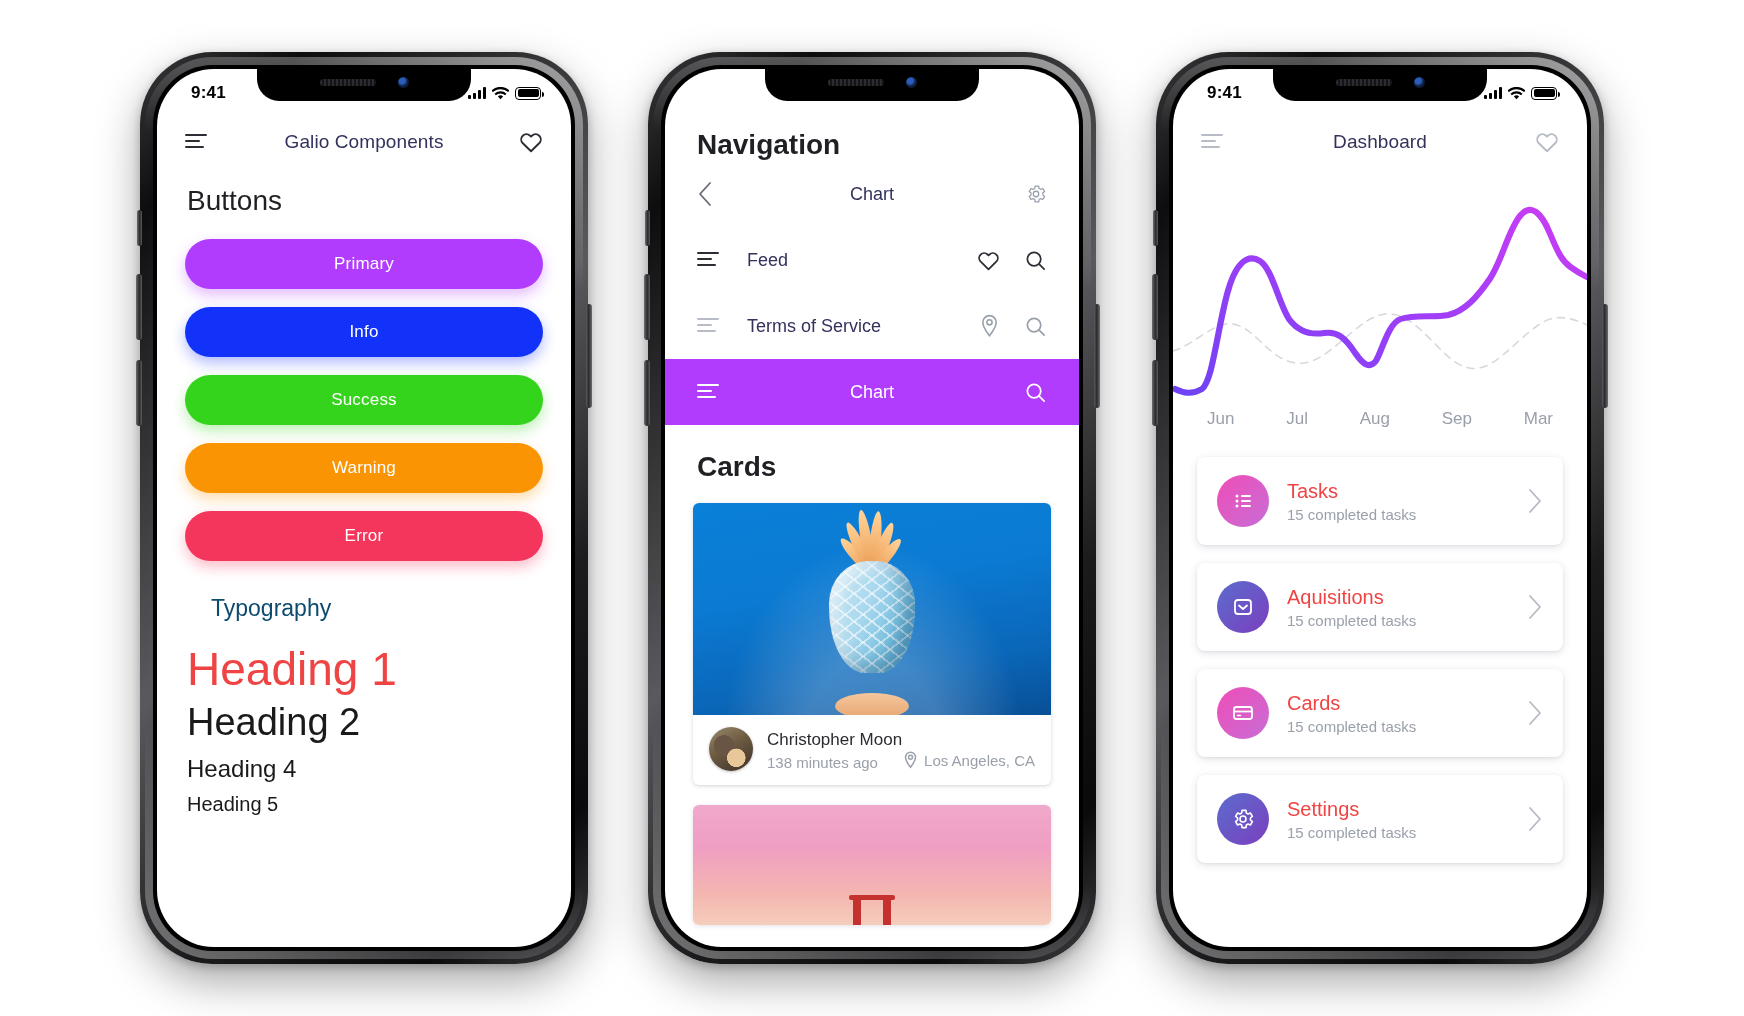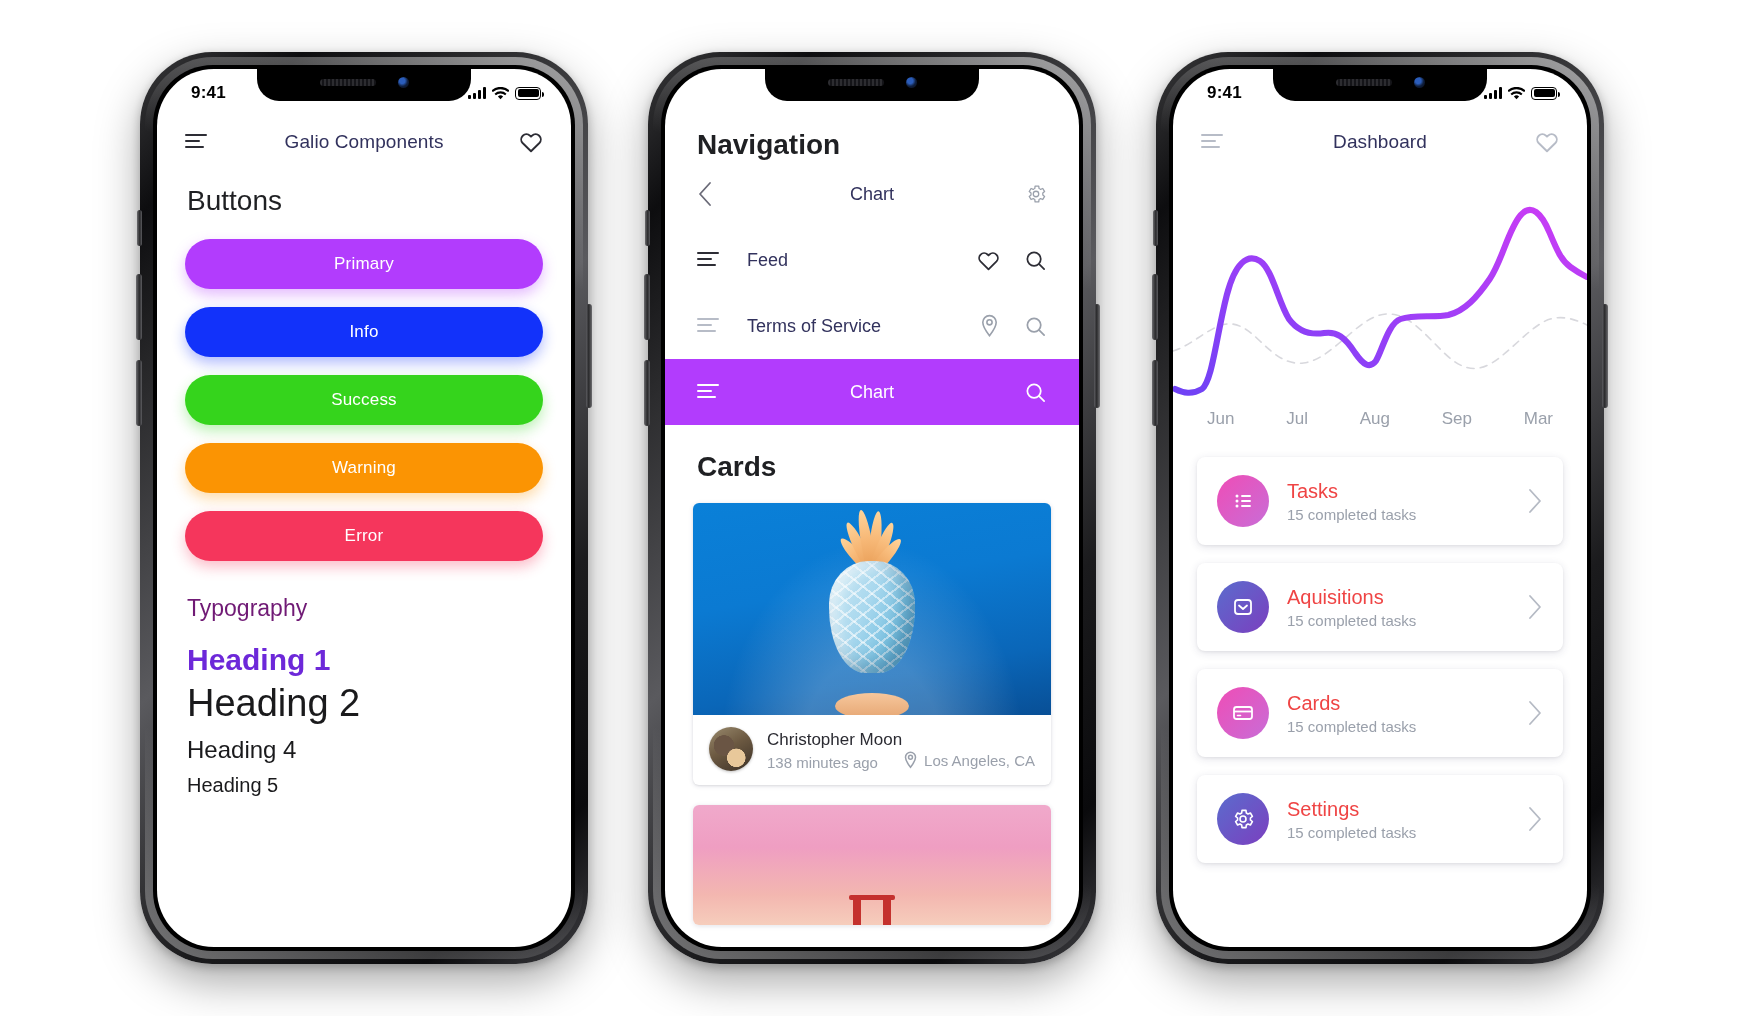--- a/index.html
+++ b/index.html
@@ -155,22 +155,22 @@
   }
   .btn-list { padding: 22px 28px 0; display:flex; flex-direction:column; gap: 18px; }
   .gbtn {
     height: 50px; border-radius: 28px; border: none;
     color: #fff; font-size: 17px; letter-spacing: .2px;
     font-family: inherit; cursor: pointer;
     display:flex; align-items:center; justify-content:center;
     width: 100%;
   }
   .typography { padding: 34px 30px 0; }
-  .typo-label { font-size: 23px; color: #701a75; margin-bottom: 20px; }
-  .h1t { font-size: 30px; color: #6d28d9; line-height: 1.18; font-weight: bold; }
+  .typo-label { font-size: 23px; color: #0c4a6e; margin-bottom: 20px; margin-left: 24px; }
+  .h1t { font-size: 46px; color: #ef4444; line-height: 1.18; }
   .h2t { font-size: 38px; color: #1a1a1c; line-height: 1.2; margin-top: 4px; }
   .h3t { font-size: 28px; color: #1a1a1c; line-height: 1.25; margin-top: 8px; }
   .h4t { font-size: 24px; color: #1a1a1c; line-height: 1.25; margin-top: 8px; }
   .h5t { font-size: 20px; color: #1a1a1c; line-height: 1.25; margin-top: 8px; }
 
   
   .nav2-title { font-size: 28px; color: #1f2023; padding: 16px 32px 0; }
   .nav-row {
     height: 66px; display: flex; align-items: center;
     padding: 0 32px; position: relative;

